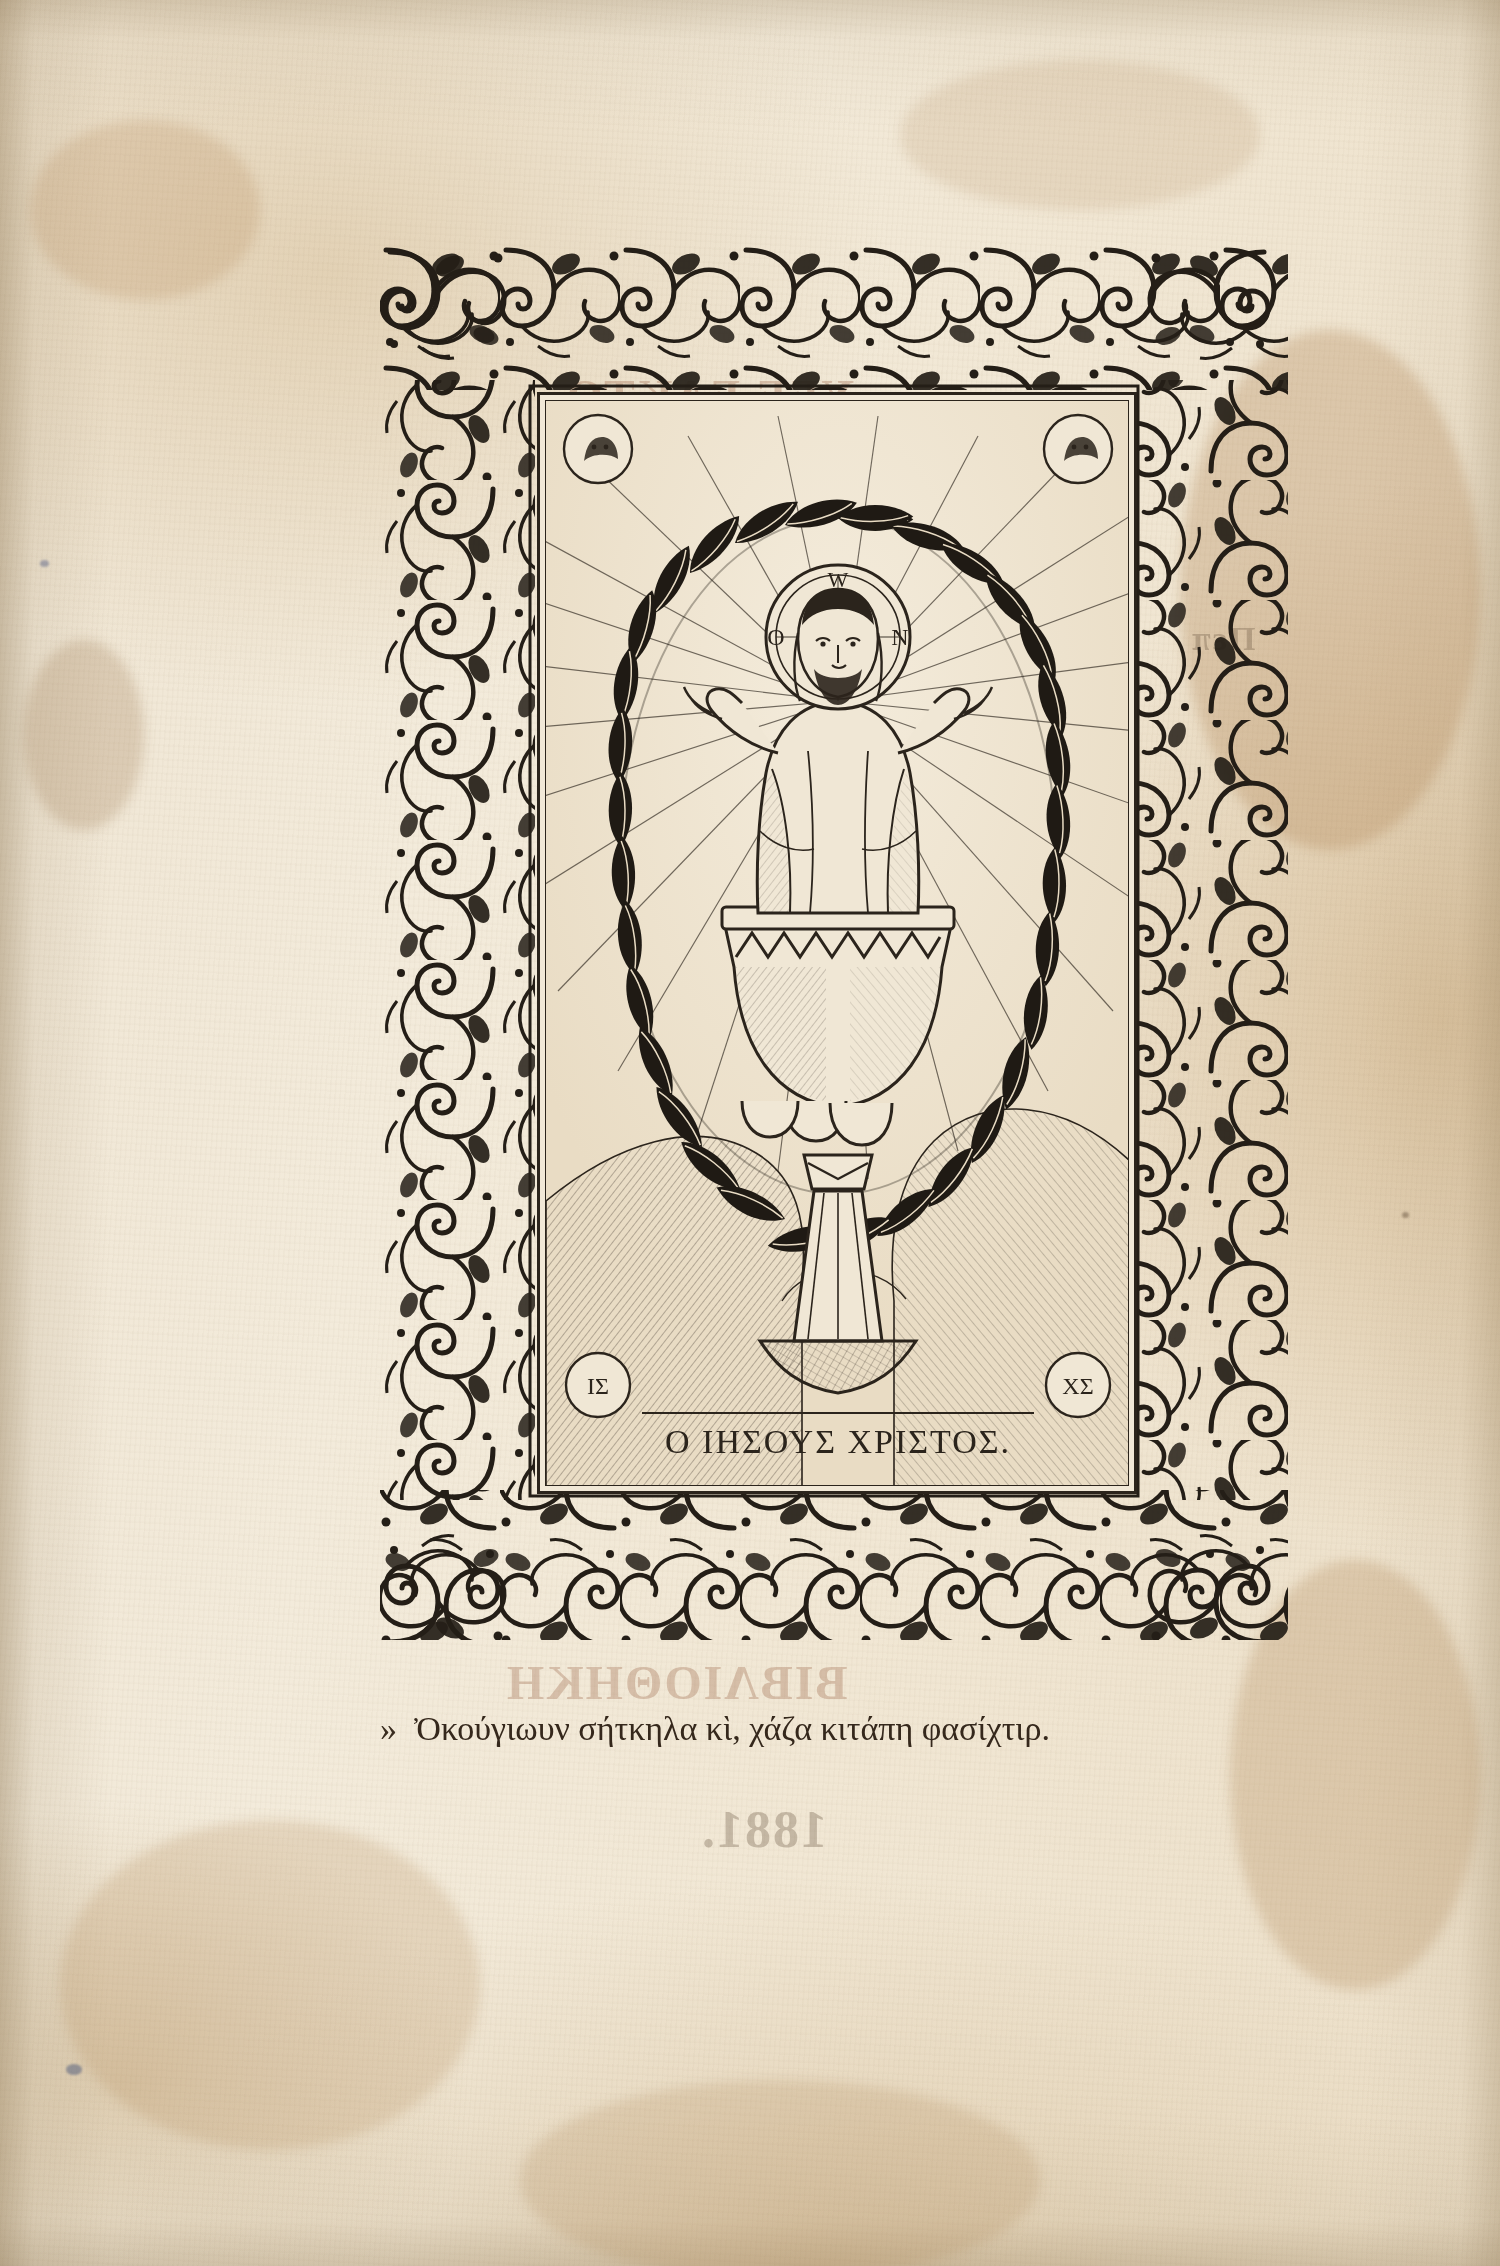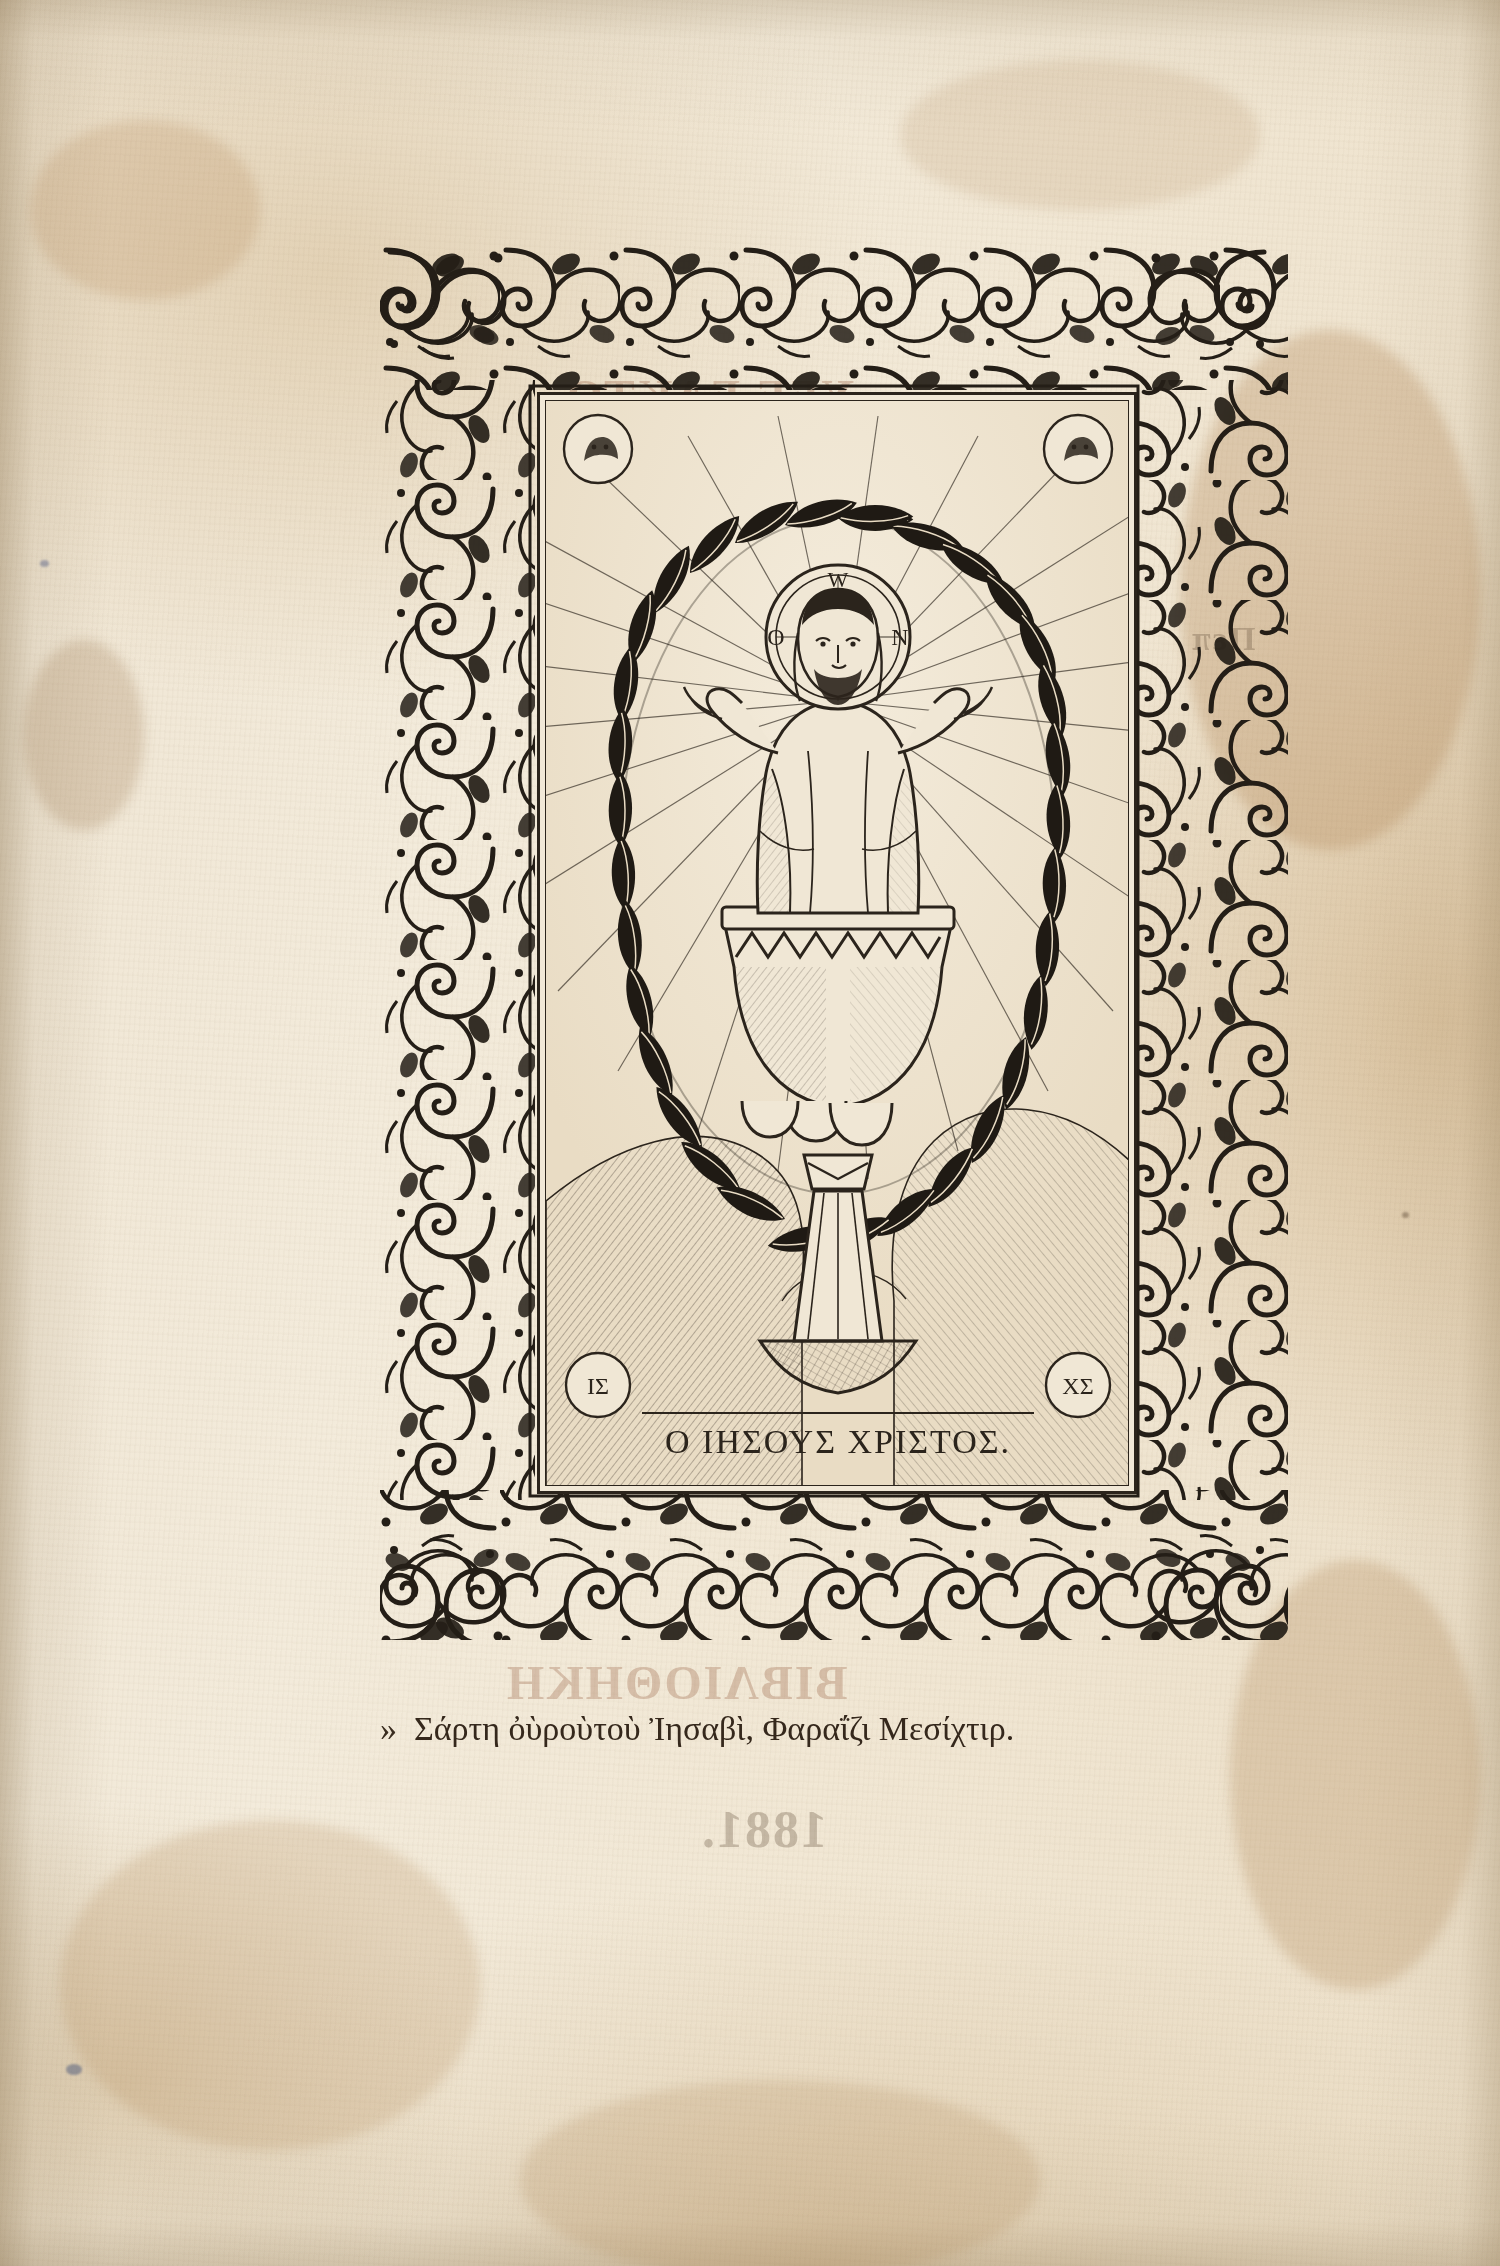--- a/index.html
+++ b/index.html
@@ -389,17 +389,17 @@
             <text id="plateCaption" x="292" y="1052" font-family="Liberation Serif, serif" font-size="34" letter-spacing="2" fill="#2b241c" text-anchor="middle">Ο ΙΗΣΟΥΣ ΧΡΙΣΤΟΣ.</text>
             <line x1="96" y1="1012" x2="488" y2="1012" stroke="#2b241c" stroke-width="2"></line>
           </g>
         </svg>
       </div>
     </div>
   </div>
 
   <div id="caption">
     <div class="capline">
-      <span class="guill">»</span><span>Σάρτη ὀὺροὺτοὺ Ἰησαβὶ, Φαραΐζι Μεσίχτιρ.</span>
+      <span class="guill">»</span><span>Ὀκούγιωυν σήτκηλα κὶ, χάζα κιτάπη φασίχτιρ.</span>
     </div>
   </div>
 
 </div>
 
 </body></html>

